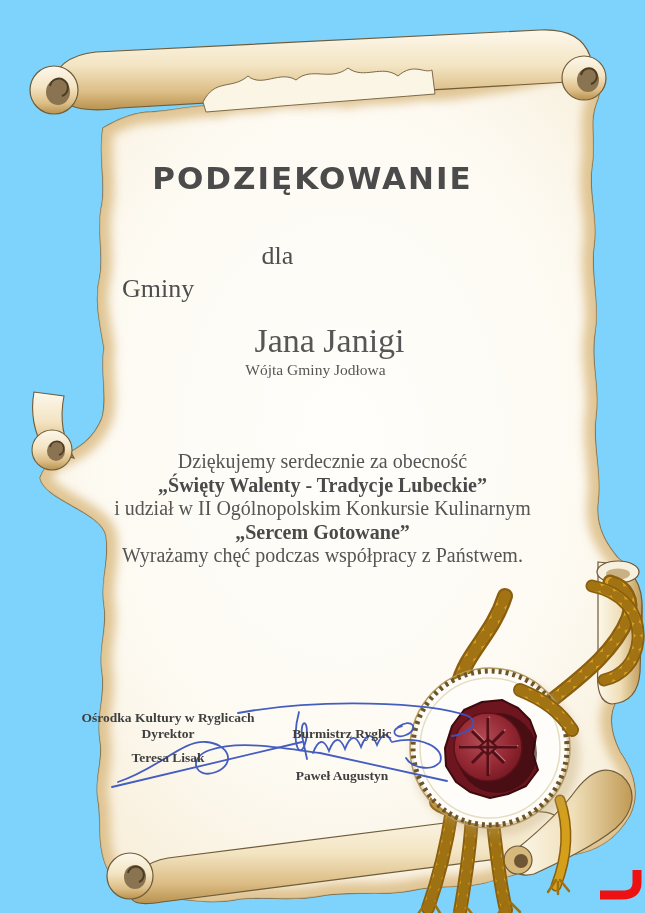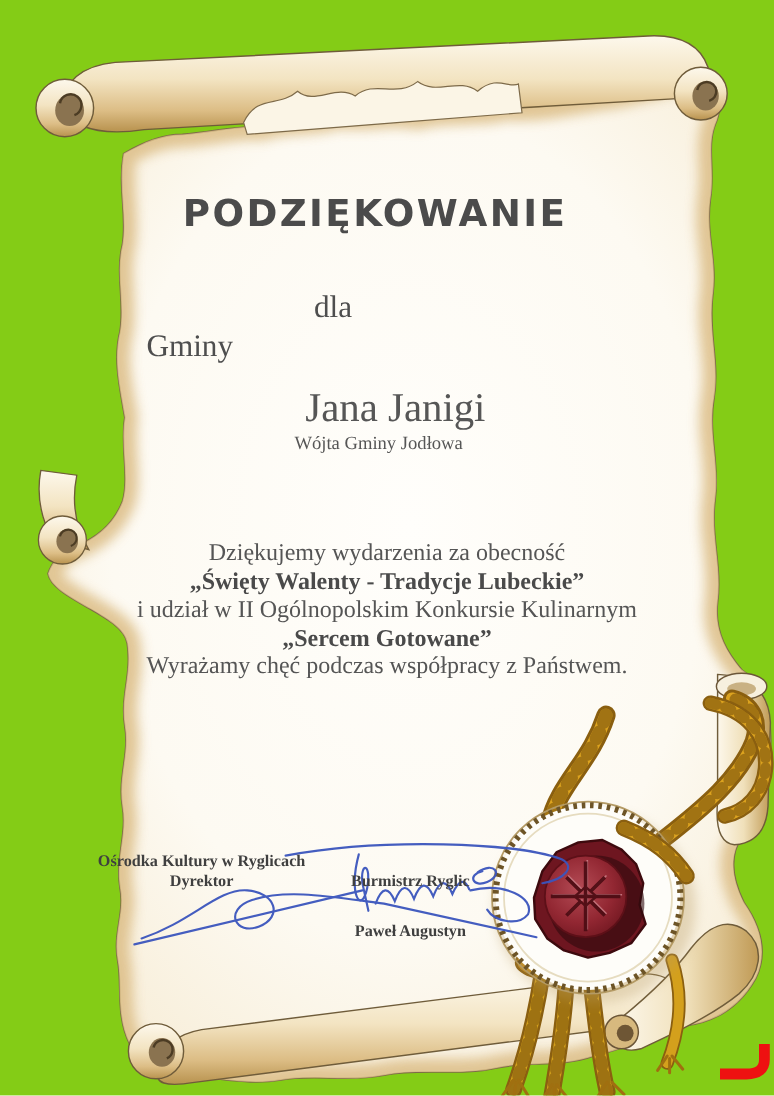--- a/index.html
+++ b/index.html
@@ -1,17 +1,17 @@
 <!DOCTYPE html>
 <html style="--text: #4e4e4e; --ink_blue: #3b55bd; --wax_red: #8f2430; --rope_gold: #cf961c; --parchment_edge: #e5cb9a; --mark_red: #ee1111;"><head>
 <meta charset="utf-8">
 <style>
   html,body{margin:0;padding:0;background:#ffffff;}
   .page{
-    position:relative;width:645px;height:913px;background:#84cc16;overflow:hidden;
+    position:relative;width:645px;height:913px;background:#7dd3fc;overflow:hidden;
     font-family:"Liberation Serif", serif;color:var(--text,#4e4e4e);
   }
   .art{position:absolute;left:0;top:0;width:645px;height:913px;}
   .text-layer{position:absolute;left:0;top:0;width:645px;height:913px;}
   .doc-title{
     position:absolute;top:160px;left:0;width:645px;text-align:center;
     font-family:"DejaVu Sans", sans-serif;font-weight:800;font-size:31px;
     letter-spacing:2px;color:#4b4b4b;transform:translateX(-10px);
   }
   .dla{position:absolute;top:241px;left:0;width:555px;text-align:center;font-size:26px;color:#4e4e4e;}
@@ -234,30 +234,31 @@
   </svg>
 
   <div class="text-layer">
     <div class="doc-title">PODZIĘKOWANIE</div>
     <div class="dla">dla</div>
     <div class="pana">Gminy</div>
     <div class="recipient-name">Jana Janigi</div>
     <div class="recipient-title">Wójta Gminy Jodłowa</div>
 
     <div class="body-block">
-      <div>Dziękujemy wydarzenia za obecność</div>
+      <div>Dziękujemy serdecznie za obecność</div>
       <div class="b">„Święty Walenty - Tradycje Lubeckie”</div>
       <div>i udział w II Ogólnopolskim Konkursie Kulinarnym</div>
       <div class="b">„Sercem Gotowane”</div>
       <div>Wyrażamy chęć podczas współpracy z Państwem.</div>
     </div>
 
     <div class="sig sig-left">
       <div>Ośrodka Kultury w Ryglicach</div>
       <div>Dyrektor</div>
+      <div class="name">Teresa Lisak</div>
     </div>
 
     <div class="sig sig-right">
       <div>Burmistrz Ryglic</div>
       <div class="name">Paweł Augustyn</div>
     </div>
   </div>
 
 </div>
 

